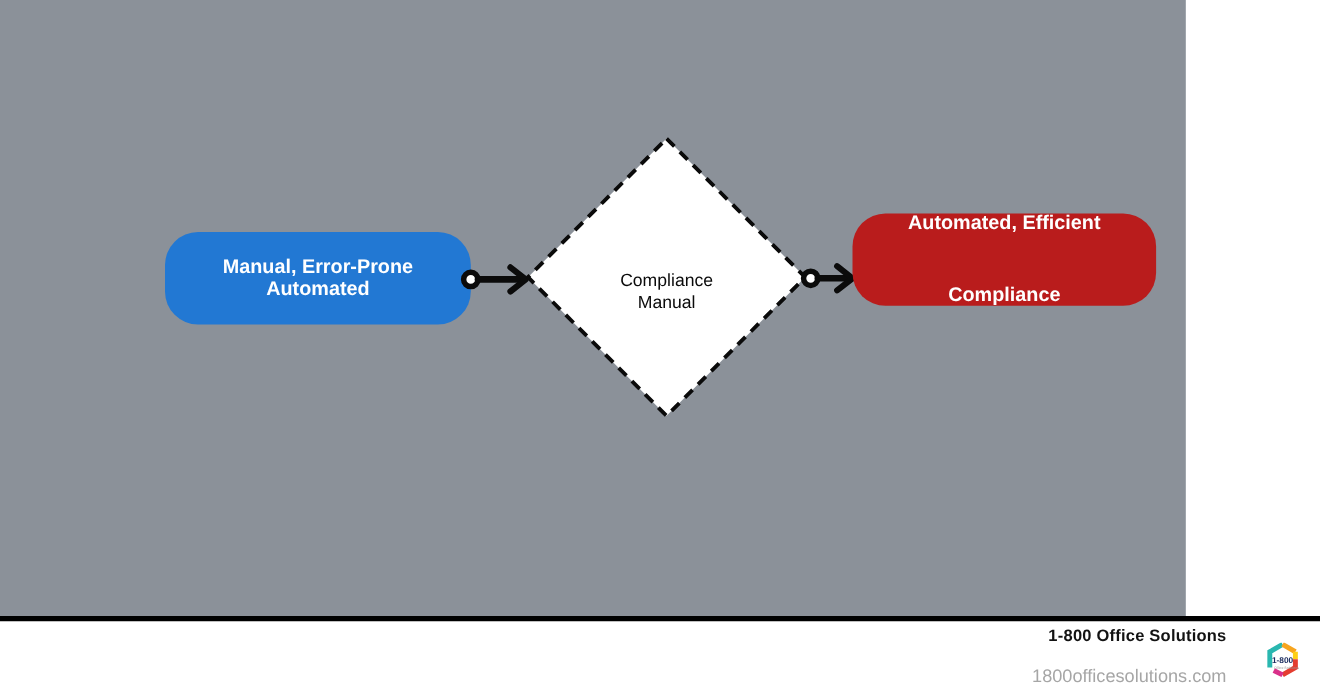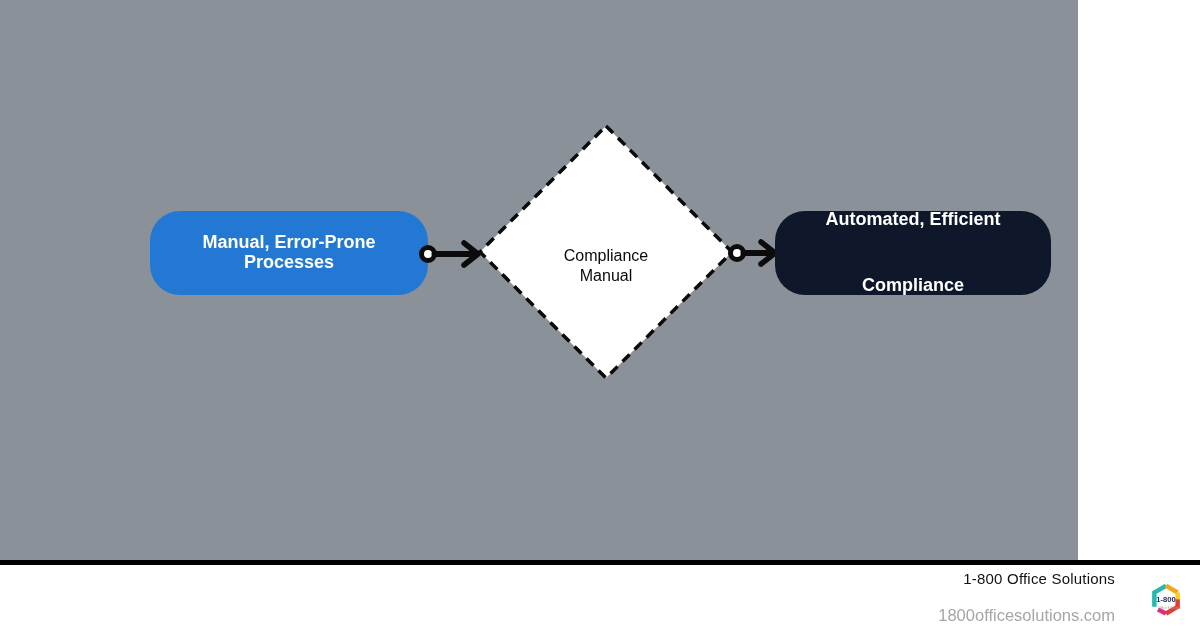--- a/index.html
+++ b/index.html
@@ -12,21 +12,21 @@
   .stage { position: absolute; left: 0; top: 0; width: 1078px; height: 560px; background: #8b9199; }
 
   
   .node {
     position: absolute;
     display: flex; flex-direction: column; align-items: center; justify-content: center;
     text-align: center;
     font-weight: bold; font-size: 18px; line-height: 1.1; color: #ffffff;
   }
   .node-source { left: 150px; top: 211px; width: 278px; height: 84px; background: #2278d3; border-radius: 30px; }
-  .node-target { left: 775px; top: 211px; width: 276px; height: 84px; background: #0f172a; border-radius: 30px; gap: 46px; }
+  .node-target { left: 775px; top: 194px; width: 276px; height: 84px; background: #b91c1c; border-radius: 30px; gap: 46px; }
 
   
   .diamond-wrap { position: absolute; left: 474px; top: 120px; width: 264px; height: 264px; }
   .diamond-wrap svg { position: absolute; left: 0; top: 0; }
   .diamond-label {
     position: absolute; inset: 0;
     display: flex; flex-direction: column; align-items: center; justify-content: center;
     padding-top: 28px;
     text-align: center; font-weight: normal; font-size: 16px; line-height: 1.25; color: #0a0a0a;
   }
@@ -38,34 +38,34 @@
 
   
   .divider { position: absolute; left: 0; top: 560px; width: 1200px; height: 5px; background: #000000; }
 
   
   .footer { position: absolute; left: 0; top: 565px; width: 1200px; height: 65px; background: #ffffff; }
   .footer-text {
     position: absolute; right: 85px; top: 0; height: 65px;
     display: flex; flex-direction: column; align-items: flex-end; justify-content: center;
   }
-  .footer-company { font-weight: normal; font-size: 15px; color: #121212; letter-spacing: 0.2px; }
+  .footer-company { font-weight: bold; font-size: 15px; color: #121212; letter-spacing: 0.2px; }
   .footer-website { font-size: 16.5px; color: #a6a6a6; margin-top: 19px; }
   .footer-logo { position: absolute; right: 14px; top: 19px; width: 40px; height: 34px; }
 </style>
 </head>
 <body>
 
 <div class="canvas">
 
   <div class="stage">
 
     <div class="node node-source">
       <span>Manual, Error-Prone</span>
-      <span>Processes</span>
+      <span>Automated</span>
     </div>
 
     <svg class="arrow arrow-1" width="72" height="32" viewBox="0 0 72 32">
       <circle cx="12" cy="16" r="6.5" fill="#ffffff" stroke="#0b0b0b" stroke-width="5"></circle>
       <line x1="18.5" y1="16" x2="59" y2="16" stroke="#0b0b0b" stroke-width="6" stroke-linecap="round"></line>
       <path d="M48 5 L62 16 L48 27" fill="none" stroke="#0b0b0b" stroke-width="5.5" stroke-linecap="round" stroke-linejoin="round"></path>
     </svg>
 
     <div class="diamond-wrap">
       <svg width="264" height="264" viewBox="0 0 264 264">

